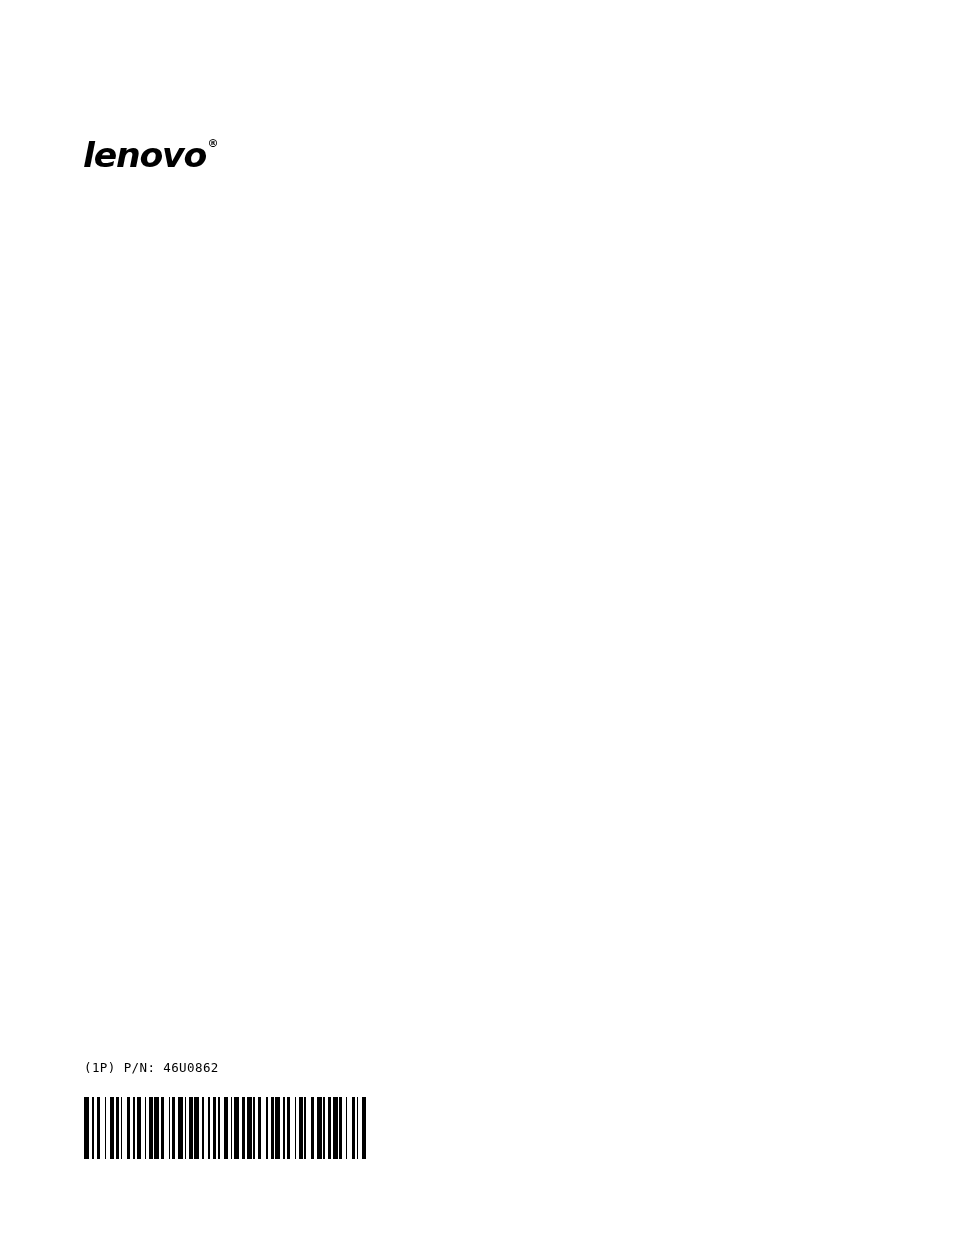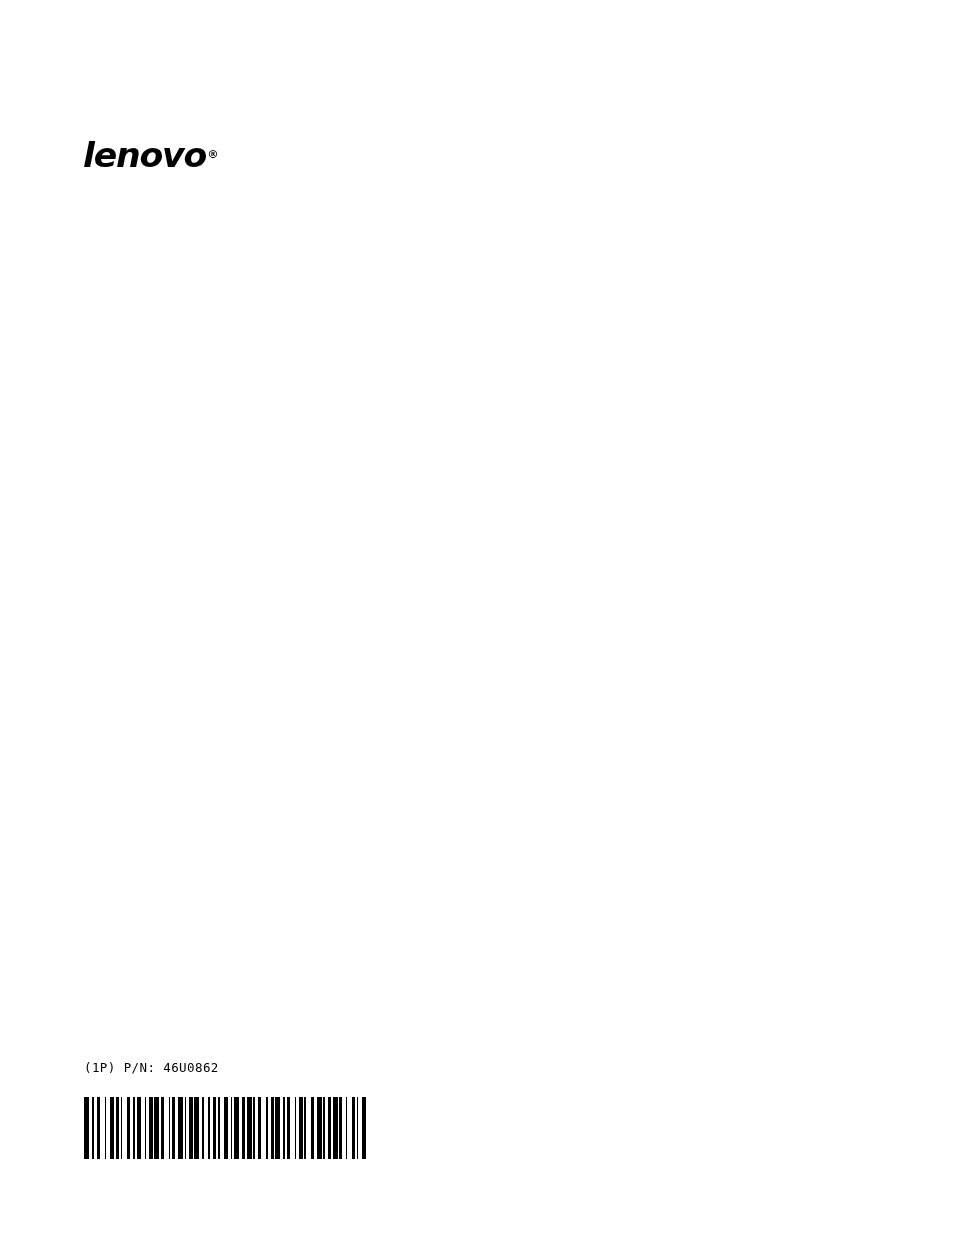--- a/index.html
+++ b/index.html
@@ -15,21 +15,21 @@
     overflow: hidden;
     font-family: "Liberation Sans", sans-serif;
   }
 
   
   .logo-block {
     position: absolute;
     left: 83px;
     top: 138px;
     display: flex;
-    align-items: center;
+    align-items: flex-start;
   }
   .logo-word {
     font-family: "DejaVu Sans", sans-serif;
     font-size: 34px;
     font-weight: 700;
     font-style: italic;
     letter-spacing: -1.2px;
     color: #000000;
     line-height: 1;
     transform: scaleX(1.02);

